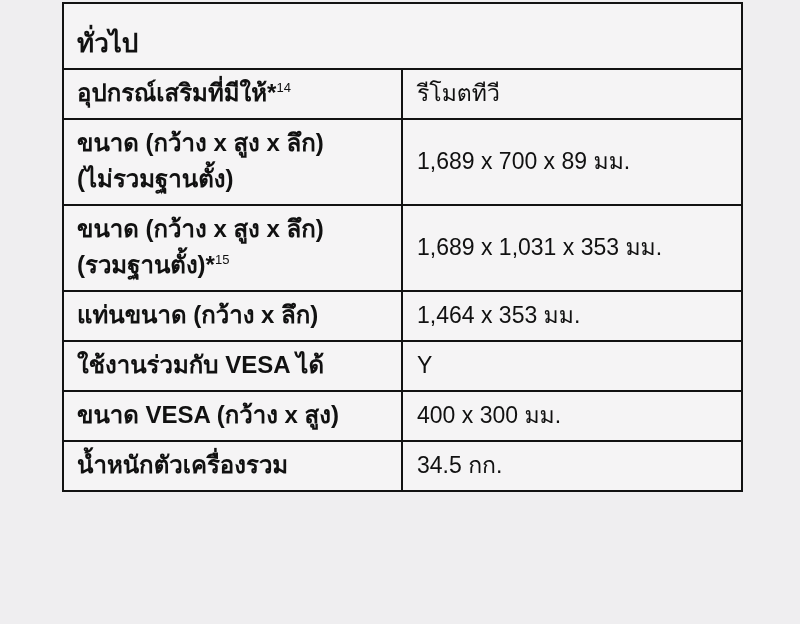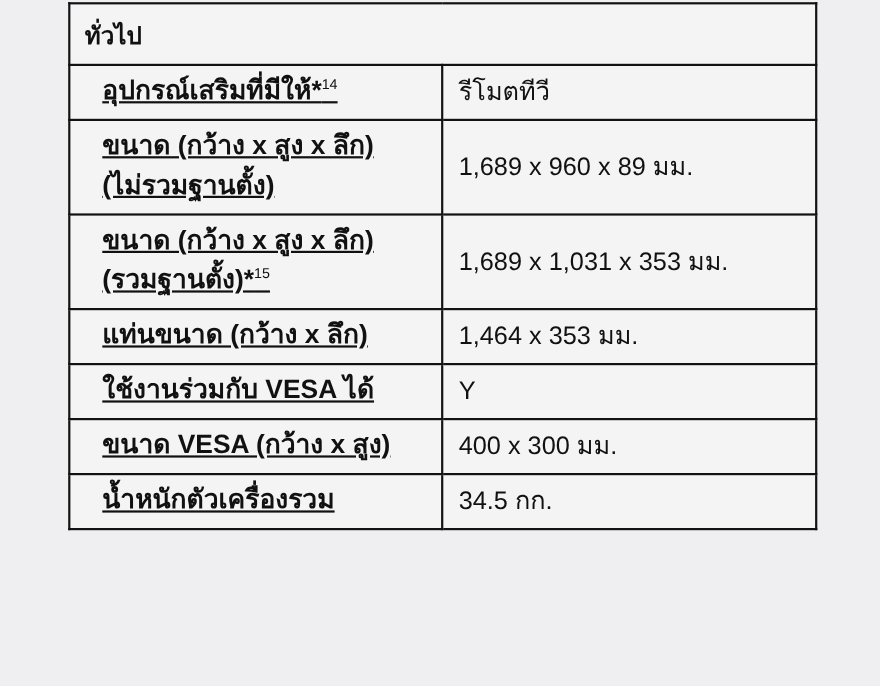--- a/index.html
+++ b/index.html
@@ -24,32 +24,31 @@
     table-layout: fixed;
     background: #f5f4f5;
   }
   table.spec th, table.spec td {
     border: 2px solid #121212;
     vertical-align: middle;
     text-align: left;
   }
   thead th.title-cell {
     height: 44px;
-    font-size: 22px;
+    font-size: 26px;
     font-weight: 700;
-    padding: 6px 12px 4px 13px;
+    padding: 16px 12px 4px 13px;
     letter-spacing: 0;
     margin-left: 48px;
   }
   tbody th.label-cell {
     font-size: 24px;
     font-weight: 700;
-    padding: 5px 10px 7px 29px;
+    padding: 5px 10px 7px 13px;
     line-height: 1.5;
-    text-decoration: underline;
   }
   tbody td.value-cell {
     font-size: 23px;
     font-weight: 400;
     padding: 4px 18px 6px 14px;
   }
   tr.single { height: 47px; }
   tr.tall   { height: 79px; }
   sup {
     font-size: 13px;
@@ -71,21 +70,21 @@
       <th class="title-cell" colspan="2">ทั่วไป</th>
     </tr>
   </thead>
   <tbody id="spec-body">
       <tr class="single">
         <th class="label-cell">อุปกรณ์เสริมที่มีให้*<sup>14</sup></th>
         <td class="value-cell">รีโมตทีวี</td>
       </tr>
       <tr class="tall">
         <th class="label-cell">ขนาด (กว้าง x สูง x ลึก)<br>(ไม่รวมฐานตั้ง)</th>
-        <td class="value-cell">1,689 x 960 x 89 มม.</td>
+        <td class="value-cell">1,689 x 700 x 89 มม.</td>
       </tr>
       <tr class="tall">
         <th class="label-cell">ขนาด (กว้าง x สูง x ลึก)<br>(รวมฐานตั้ง)*<sup>15</sup></th>
         <td class="value-cell">1,689 x 1,031 x 353 มม.</td>
       </tr>
       <tr class="single">
         <th class="label-cell">แท่นขนาด (กว้าง x ลึก)</th>
         <td class="value-cell">1,464 x 353 มม.</td>
       </tr>
       <tr class="single">

